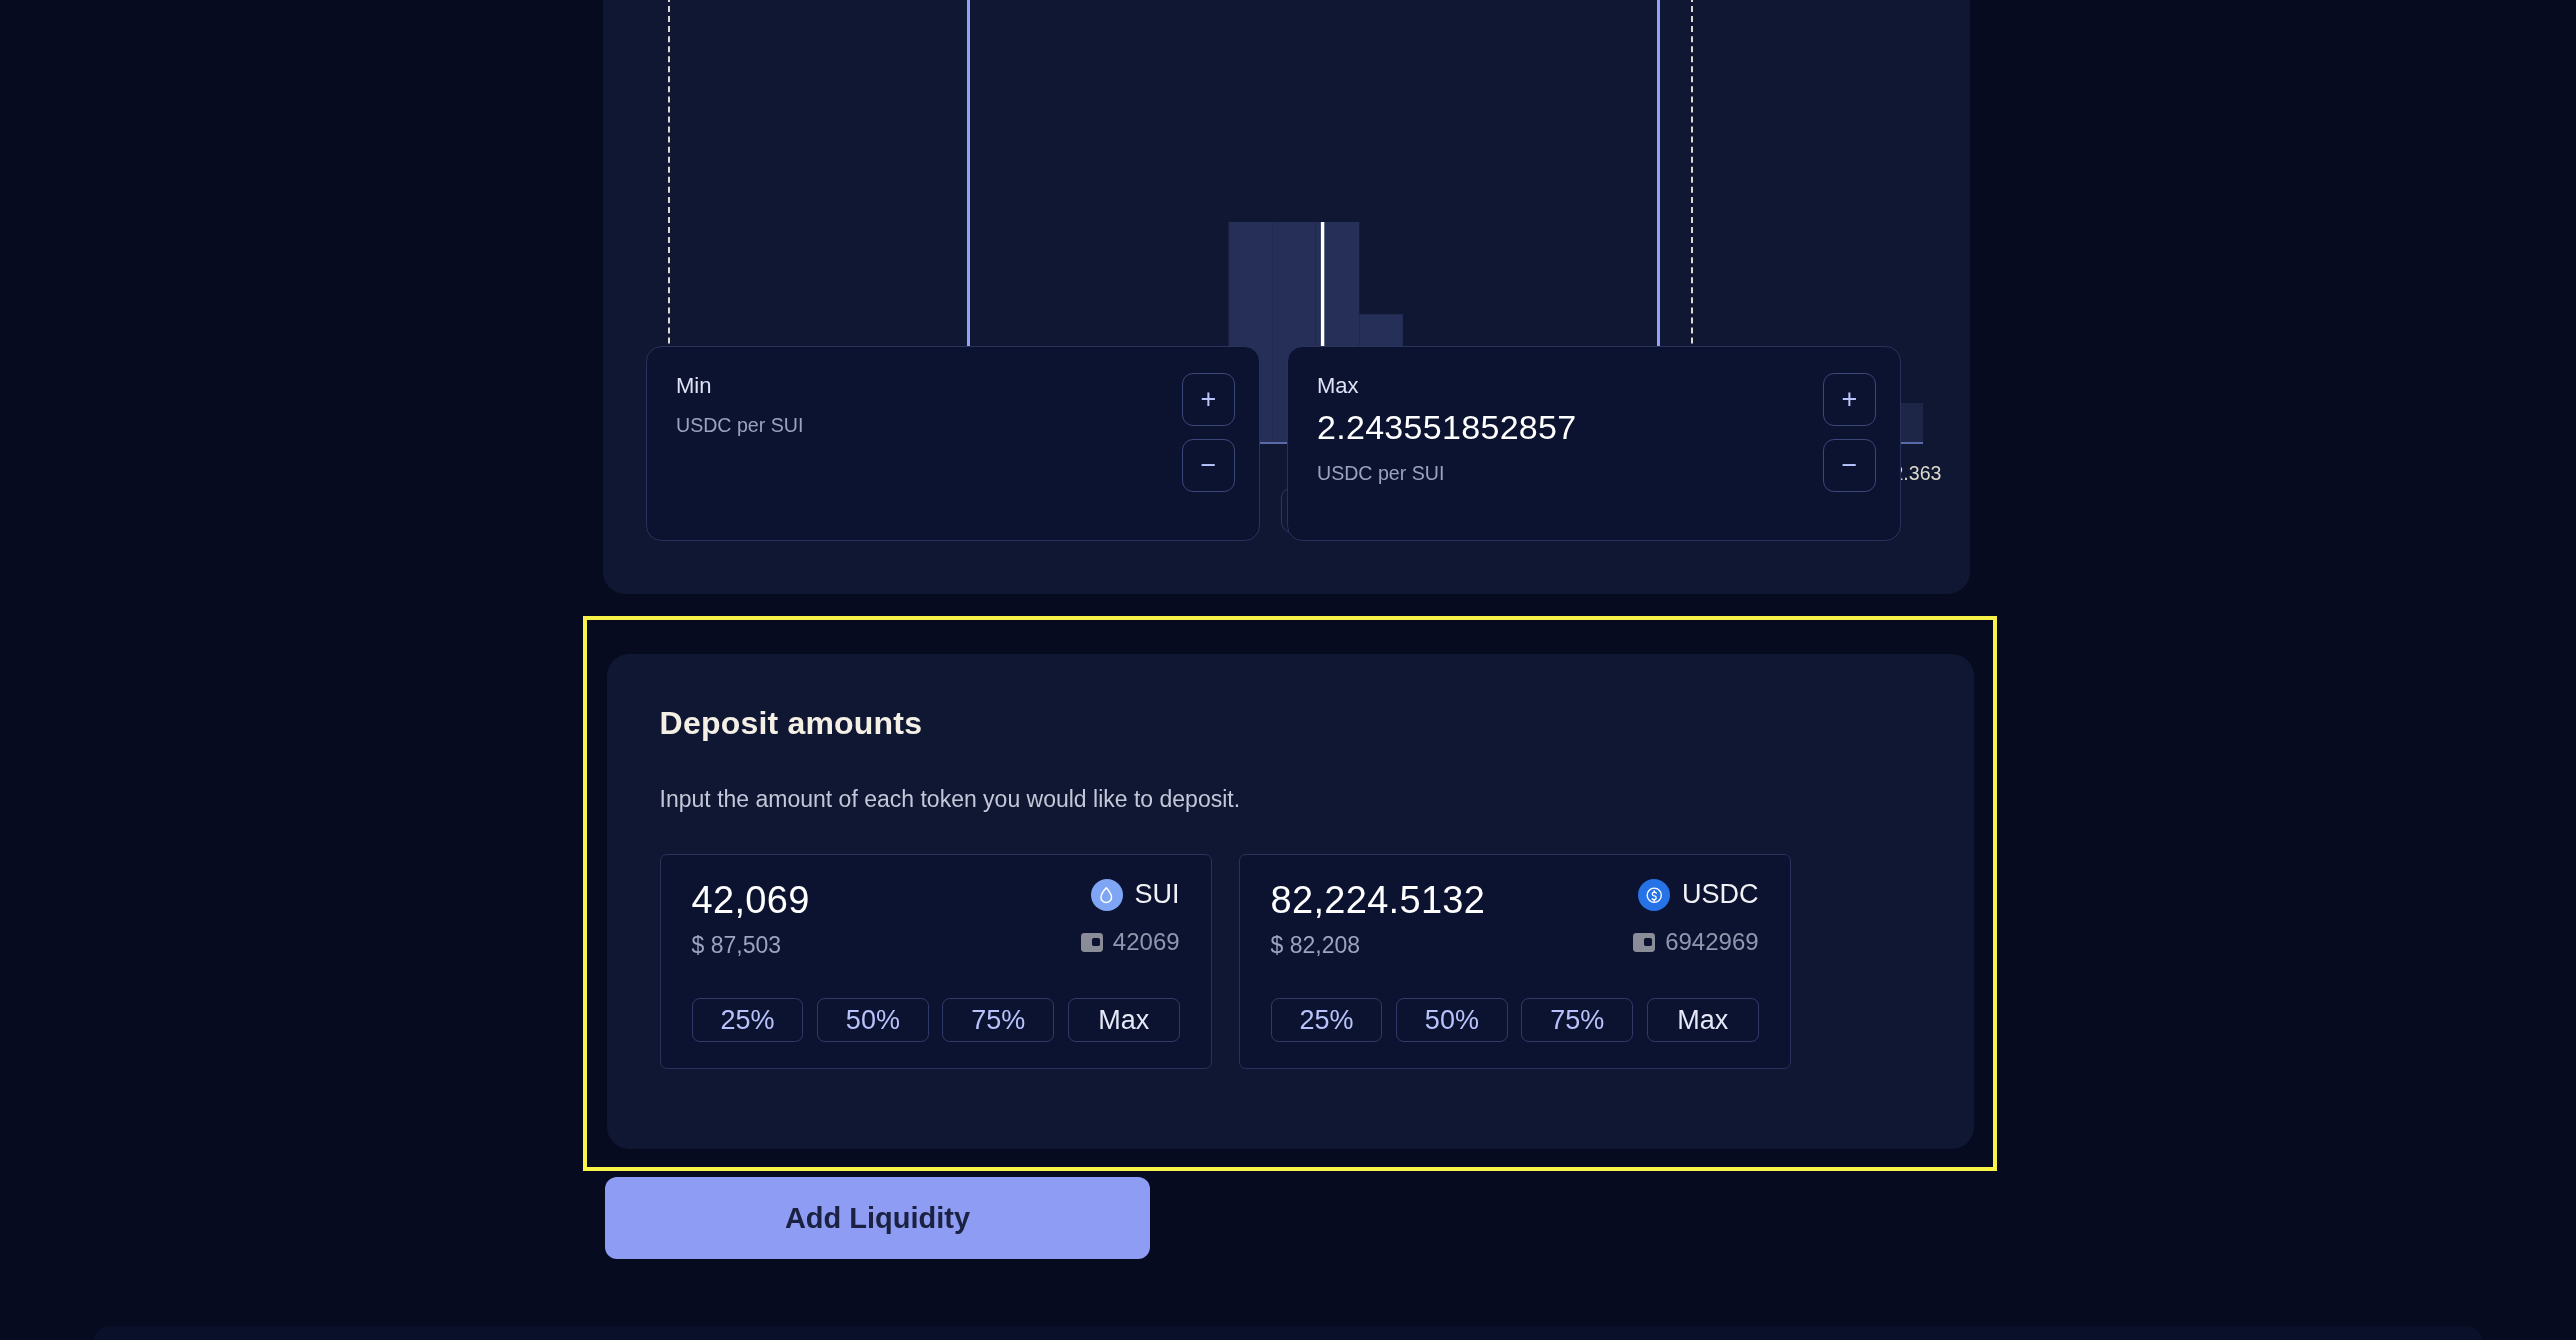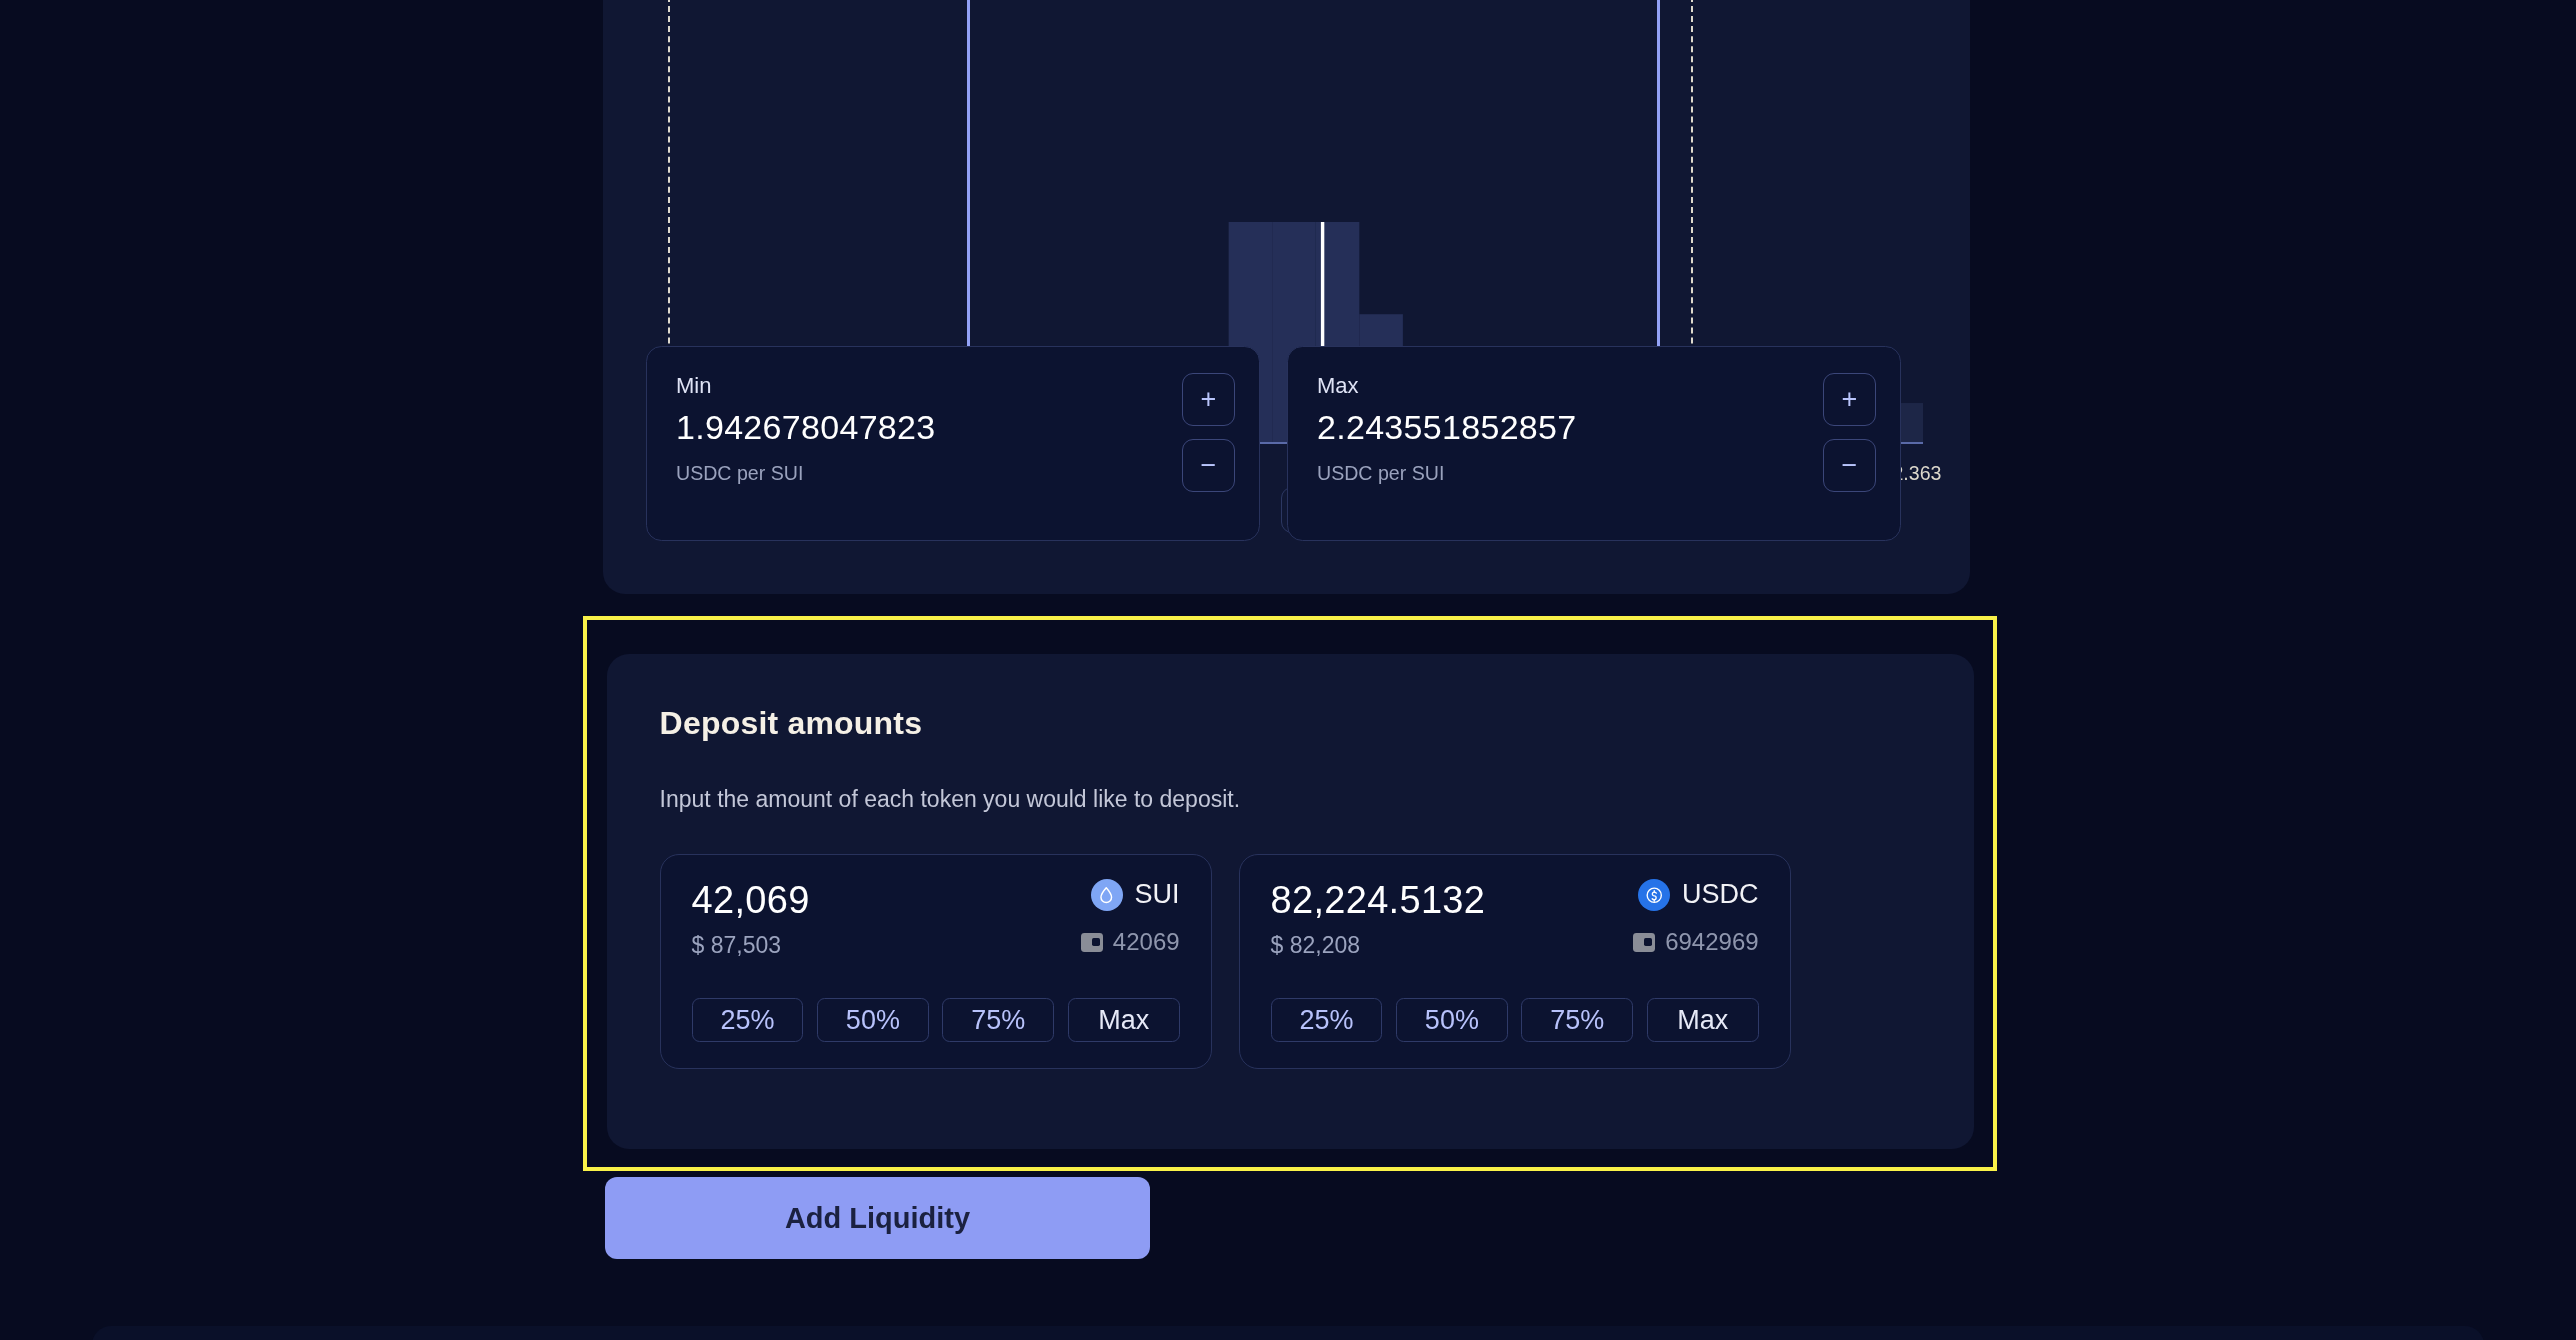--- a/index.html
+++ b/index.html
@@ -146,21 +146,21 @@
   }
   .token-row {
     margin-top: 41px;
     display: flex; gap: 27px;
   }
   .token-card {
     position: relative;
     width: 552px; height: 215px;
     background: #0c1330;
     border: 1.7px solid #28325c;
-    border-radius: 19px;
+    border-radius: 7px;
     padding: 24px 31px 22px 31px;
   }
   .token-top { display: flex; align-items: flex-start; justify-content: space-between; }
   .token-amount { font-size: 38px; color: #ffffff; letter-spacing: 0.3px; }
   .token-usd { font-size: 23px; color: #9ba3be; margin-top: 10.2px; }
   .token-right { display: flex; flex-direction: column; align-items: flex-end; }
   .token-id { display: flex; align-items: flex-start; gap: 12px; }
   .token-symbol { font-size: 27px; color: #f2f2f6; }
   .coin {
     width: 32px; height: 32px; border-radius: 50%;
@@ -310,21 +310,20 @@
         <button class="period-btn">30D</button>
         <button class="period-btn">90D</button>
         <button class="period-btn">ALL</button>
       </div>
     </div>
 
     <div class="minmax-row">
 
       <div class="mm-card">
         <div class="mm-label">Min</div>
-        <div class="mm-value">1.942678047823</div>
         <div class="mm-unit">USDC per SUI</div>
         <div class="mm-steppers">
           <button class="stepper">+</button>
           <button class="stepper">−</button>
         </div>
       </div>
 
       <div class="mm-card">
         <div class="mm-label">Max</div>
         <div class="mm-value">2.243551852857</div>

